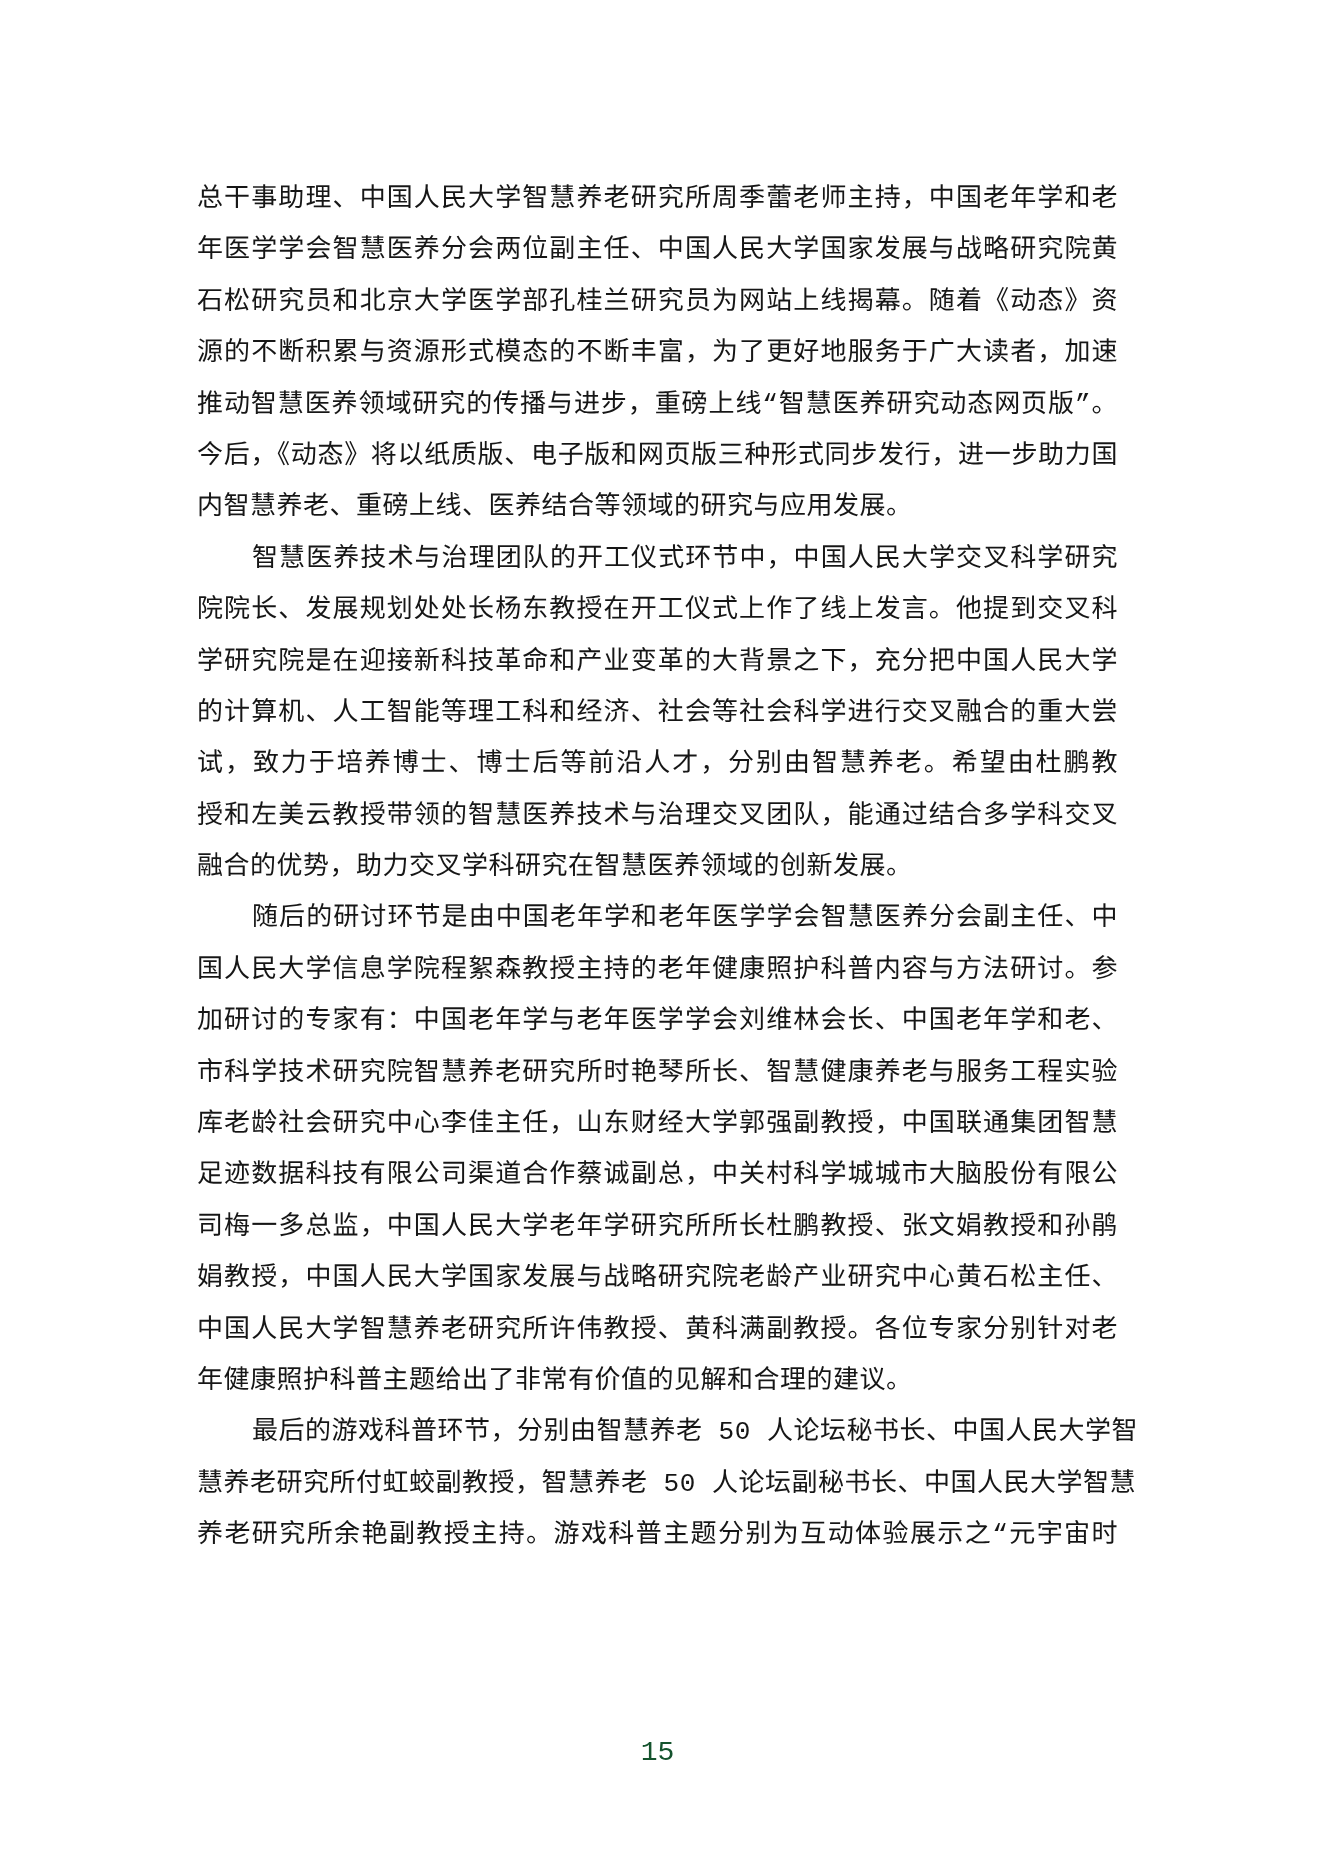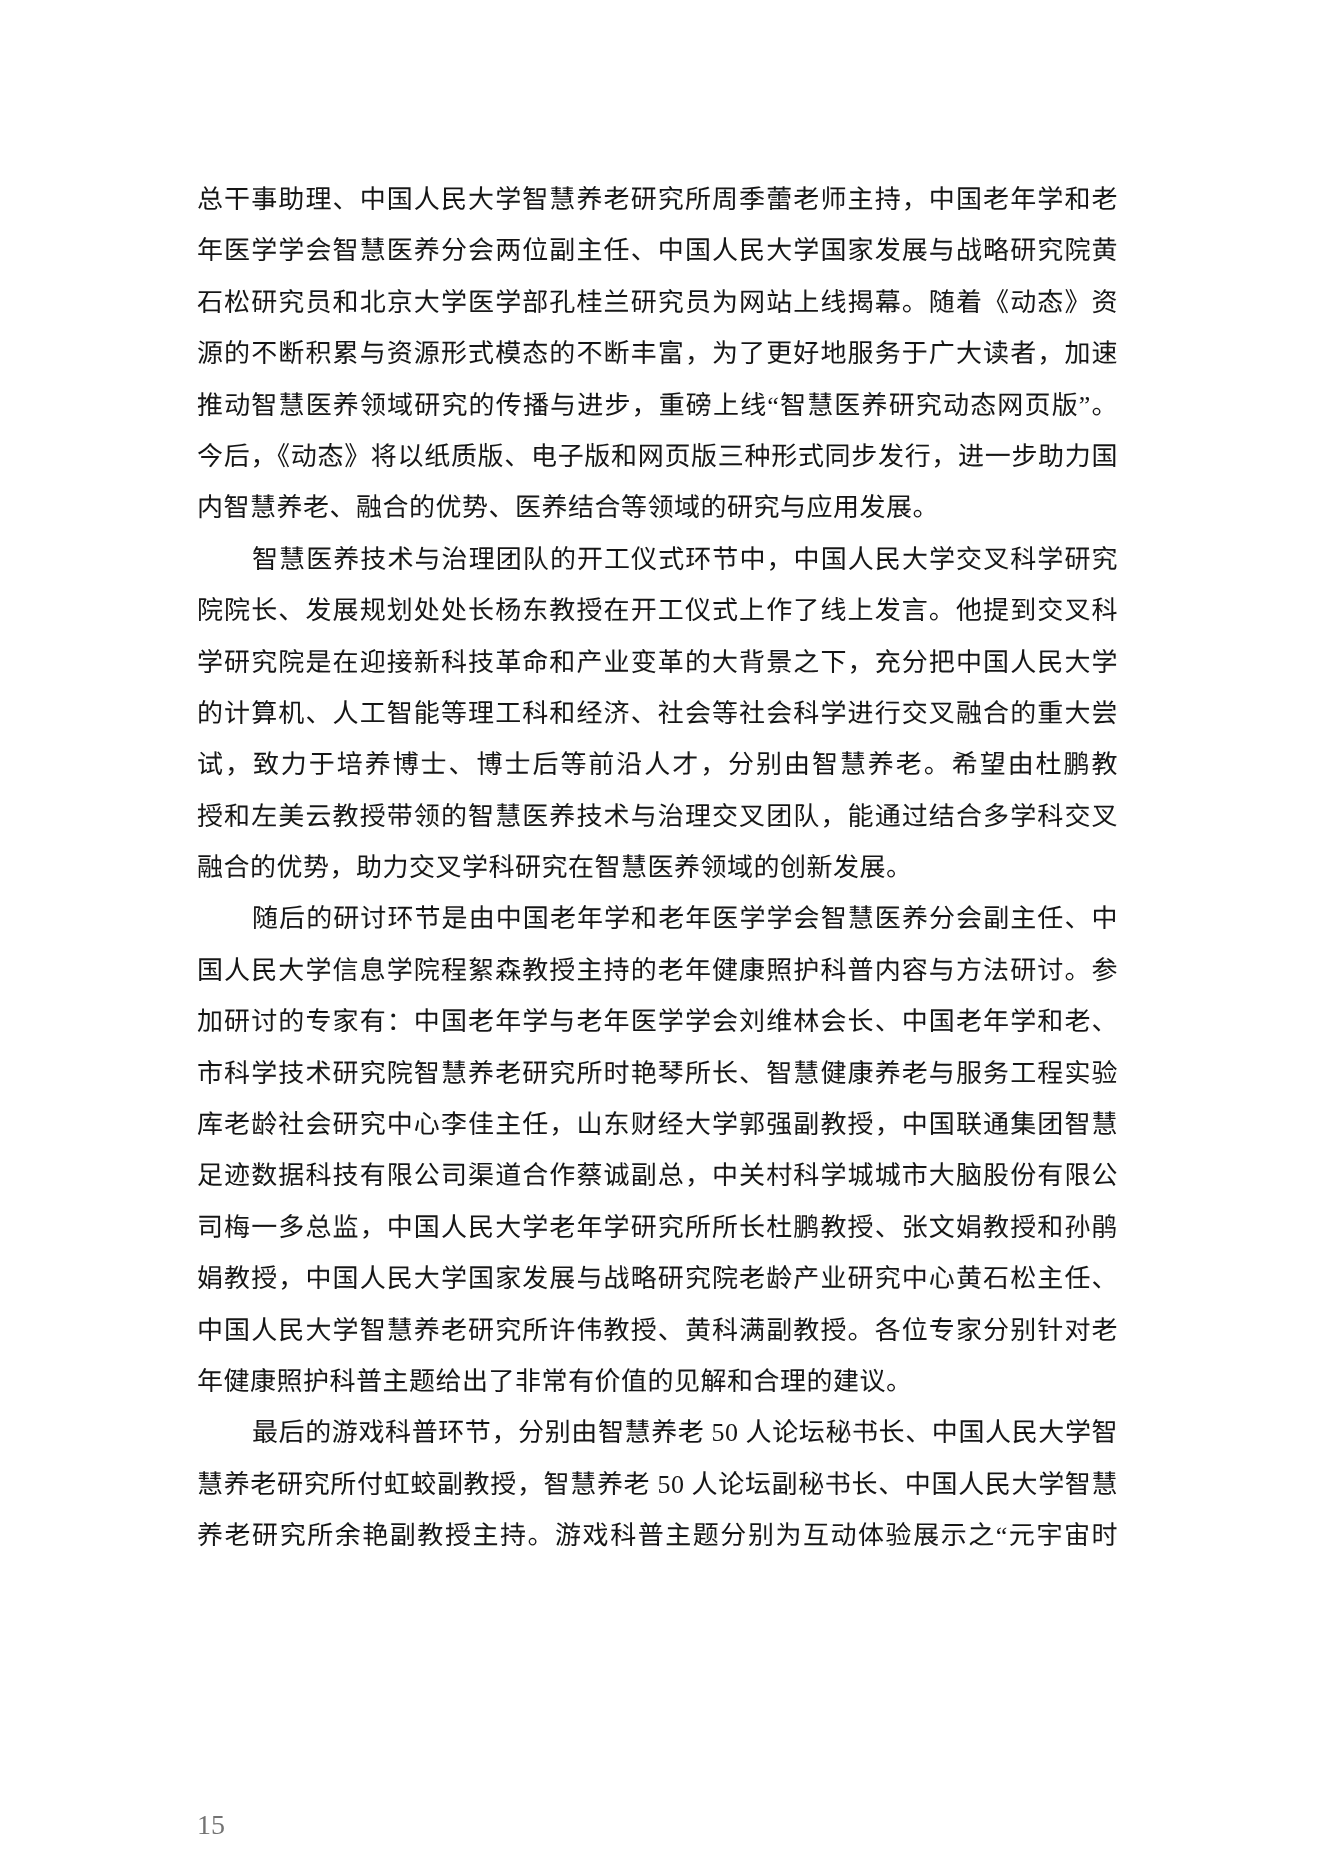--- a/index.html
+++ b/index.html
@@ -6,21 +6,21 @@
     margin: 0;
     padding: 0;
     background: #ffffff;
   }
   .page {
     position: relative;
     width: 1323px;
     height: 1871px;
     background: #ffffff;
     overflow: hidden;
-    font-family: Liberation Serif, serif;
+    font-family: Liberation Mono, monospace;
     color: #161616;
   }
   .text-block {
     position: absolute;
     left: 197px;
     top: 174px;
     width: 921px;
     font-size: 26px;
     line-height: 51.4px;
     letter-spacing: 0.5px;
@@ -35,41 +35,41 @@
   }
   .line.end {
     text-align-last: left;
   }
   .line.indent {
     text-indent: 55px;
   }
   .page-number {
     position: absolute;
     left: 197px;
-    top: 1808px;
+    top: 1736px;
     width: 921px;
-    text-align: left;
+    text-align: center;
     font-size: 28px;
     line-height: 34px;
-    color: #737373;
+    color: #14532d;
   }
 </style>
 </head>
 <body>
 
 <div class="page">
   <div class="text-block">
       <div>
         <div class="line">总干事助理、中国人民大学智慧养老研究所周季蕾老师主持，中国老年学和老</div>
         <div class="line">年医学学会智慧医养分会两位副主任、中国人民大学国家发展与战略研究院黄</div>
         <div class="line">石松研究员和北京大学医学部孔桂兰研究员为网站上线揭幕。随着《动态》资</div>
         <div class="line">源的不断积累与资源形式模态的不断丰富，为了更好地服务于广大读者，加速</div>
         <div class="line">推动智慧医养领域研究的传播与进步，重磅上线“智慧医养研究动态网页版”。</div>
         <div class="line">今后，《动态》将以纸质版、电子版和网页版三种形式同步发行，进一步助力国</div>
-        <div class="line end">内智慧养老、融合的优势、医养结合等领域的研究与应用发展。</div>
+        <div class="line end">内智慧养老、重磅上线、医养结合等领域的研究与应用发展。</div>
       </div>
       <div>
         <div class="line indent">智慧医养技术与治理团队的开工仪式环节中，中国人民大学交叉科学研究</div>
         <div class="line">院院长、发展规划处处长杨东教授在开工仪式上作了线上发言。他提到交叉科</div>
         <div class="line">学研究院是在迎接新科技革命和产业变革的大背景之下，充分把中国人民大学</div>
         <div class="line">的计算机、人工智能等理工科和经济、社会等社会科学进行交叉融合的重大尝</div>
         <div class="line">试，致力于培养博士、博士后等前沿人才，分别由智慧养老。希望由杜鹏教</div>
         <div class="line">授和左美云教授带领的智慧医养技术与治理交叉团队，能通过结合多学科交叉</div>
         <div class="line end">融合的优势，助力交叉学科研究在智慧医养领域的创新发展。</div>
       </div>

